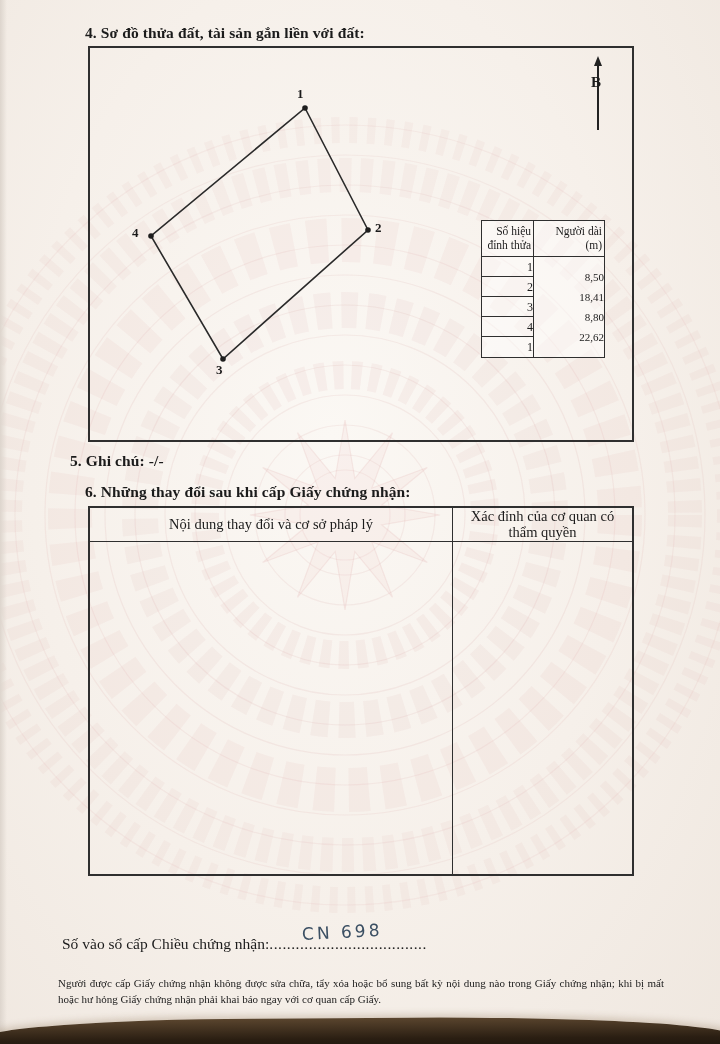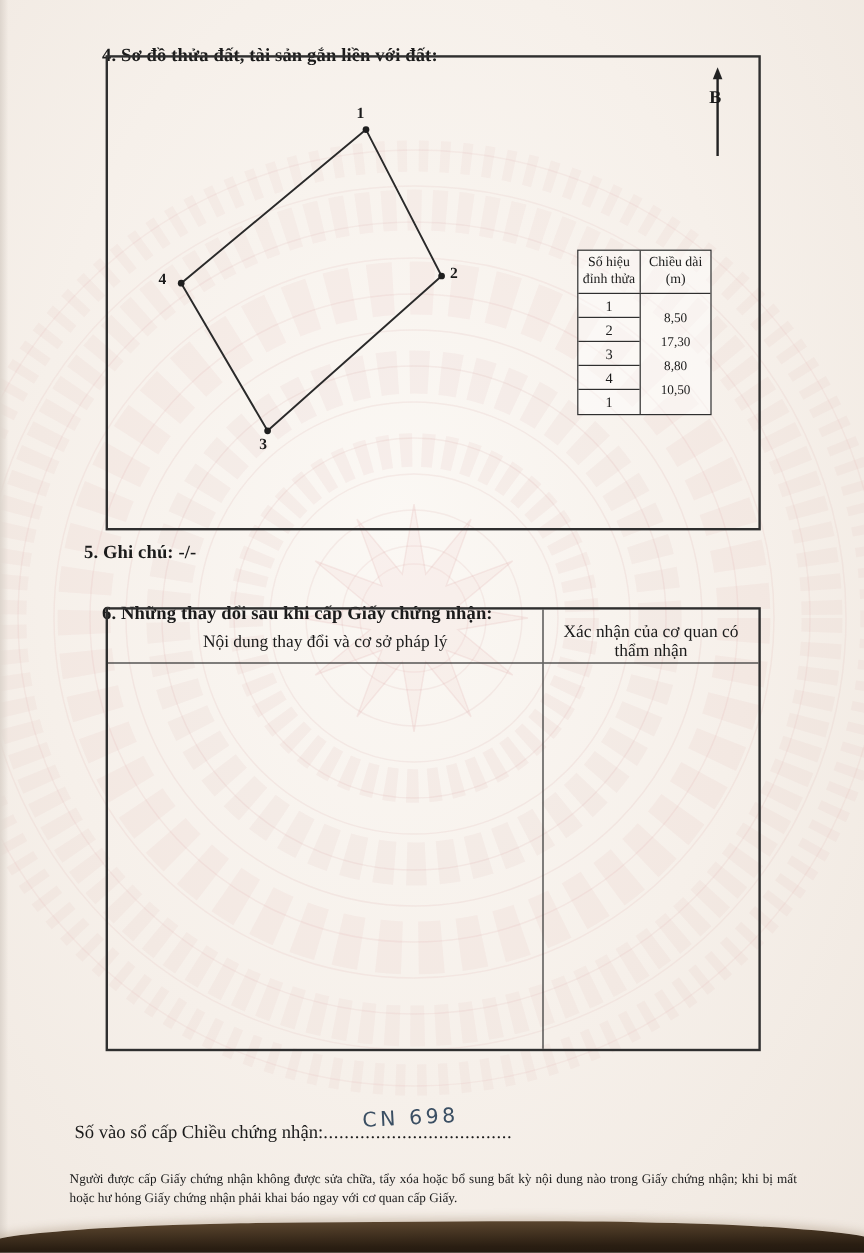--- a/index.html
+++ b/index.html
@@ -7,23 +7,23 @@
   body {
     font-family: "Liberation Serif", serif;
     color: #1b1b1b;
     overflow: hidden;
     position: relative;
     background: radial-gradient(ellipse at 46% 42%, #fbf8f4 0%, #f6f0ea 55%, #efe7df 100%);
   }
   .pattern { position: absolute; left: 0; top: 0; z-index: 0; pointer-events: none; }
 
   .s-title { position: absolute; font-weight: bold; font-size: 15.5px; letter-spacing: 0.1px; z-index: 1; }
-  #s4-title { left: 85px; top: 38px; text-align: right; }
+  #s4-title { left: 85px; top: 24px; text-align: right; }
   #s5-title { left: 70px; top: 452px; }
-  #s6-title { left: 85px; top: 483px; margin-top: 20px; }
+  #s6-title { left: 85px; top: 483px; }
 
   
   .diagram-box {
     position: absolute; left: 88px; top: 46px; width: 546px; height: 396px;
     border: 2px solid #2f2f2f; z-index: 1; background: transparent;
   }
   .north { position: absolute; left: 495px; top: 8px; width: 26px; height: 80px; }
   .north-line { position: absolute; left: 12px; top: 8px; width: 1.6px; height: 66px; background: #222; }
   .north-head {
     position: absolute; left: 8.5px; top: 0; width: 0; height: 0;
@@ -34,23 +34,23 @@
 
   .parcel-svg { position: absolute; left: 0; top: 0; width: 542px; height: 392px; }
   .vlabel { position: absolute; font-size: 13px; font-weight: 600; }
   #vl1 { left: 207px; top: 38px; }
   #vl2 { left: 285px; top: 172px; }
   #vl3 { left: 126px; top: 314px; }
   #vl4 { left: 42px; top: 177px; }
 
   
   .mtable {
-    position: absolute; left: 391px; top: 160px; width: 112px;
+    position: absolute; left: 391px; top: 172px; width: 124px;
     border: 1.6px solid #2f2f2f; background: rgba(255,255,255,0.45);
-    font-size: 11.5px; text-align: center;
+    font-size: 11.5px; text-align: right;
   }
   .mhead { display: flex; border-bottom: 1.6px solid #2f2f2f; }
   .mh1 { width: 52px; border-right: 1.6px solid #2f2f2f; padding: 3px 2px; line-height: 1.25; }
   .mh2 { flex: 1; padding: 3px 2px; line-height: 1.25; }
   .mh2 span { display: block; }
   .mbody { display: flex; }
   .mcol-ids { width: 52px; border-right: 1.6px solid #2f2f2f; }
   .mid-cell { height: 20px; line-height: 20px; border-bottom: 1.2px solid #2f2f2f; font-size: 12px; }
   .mid-cell:last-child { border-bottom: none; }
   .mcol-vals { flex: 1; padding-top: 10px; }
@@ -59,21 +59,21 @@
   
   .ctable {
     position: absolute; left: 88px; top: 506px; width: 546px; height: 370px;
     border: 2px solid #2f2f2f; display: flex; z-index: 1;
   }
   .ccol-left { width: 363px; border-right: 1.8px solid #2f2f2f; display: flex; flex-direction: column; }
   .ccol-right { flex: 1; display: flex; flex-direction: column; }
   .ch-head {
     height: 34px; border-bottom: 1.8px solid #2f2f2f;
     display: flex; align-items: center; justify-content: center;
-    font-size: 14.5px; text-align: center; line-height: 1.1; padding: 1px 6px; margin-top: 11px;
+    font-size: 14.5px; text-align: center; line-height: 1.1; padding: 1px 6px;
   }
   .ch-body { flex: 1; }
 
   
   .registry { position: absolute; left: 62px; top: 935px; width: 580px; font-size: 15.5px; z-index: 2; }
   .registry .dots { letter-spacing: 0.5px; }
   .hand {
     position: absolute; left: 240px; top: -13px;
     font-family: "DejaVu Sans", sans-serif; font-size: 17px; font-weight: 500;
     color: #3b4f63; letter-spacing: 3px; transform: rotate(-3deg);
@@ -149,53 +149,53 @@
 
   <span class="vlabel" id="vl1">1</span>
   <span class="vlabel" id="vl2">2</span>
   <span class="vlabel" id="vl3">3</span>
   <span class="vlabel" id="vl4">4</span>
 
   <div class="mtable">
     <div class="mhead">
       <div class="mh1">Số hiệu đỉnh thửa</div>
       <div class="mh2">
-        <span>Chiều dài</span>
+        <span>Người dài</span>
         <span>(m)</span>
       </div>
     </div>
     <div class="mbody">
       <div class="mcol-ids">
         <div class="mid-cell">1</div>
         <div class="mid-cell">2</div>
         <div class="mid-cell">3</div>
         <div class="mid-cell">4</div>
         <div class="mid-cell">1</div>
       </div>
       <div class="mcol-vals">
         <div class="mval-cell">8,50</div>
-        <div class="mval-cell">17,30</div>
+        <div class="mval-cell">18,41</div>
         <div class="mval-cell">8,80</div>
-        <div class="mval-cell">10,50</div>
+        <div class="mval-cell">22,62</div>
       </div>
     </div>
   </div>
 </div>
 
 <div class="s-title" id="s5-title">5. Ghi chú: -/-</div>
 
 <div class="s-title" id="s6-title">6. Những thay đổi sau khi cấp Giấy chứng nhận:</div>
 
 <div class="ctable">
   <div class="ccol-left">
     <div class="ch-head">Nội dung thay đổi và cơ sở pháp lý</div>
     <div class="ch-body"></div>
   </div>
   <div class="ccol-right">
-    <div class="ch-head">Xác nhận của cơ quan có thẩm nhận</div>
+    <div class="ch-head">Xác đỉnh của cơ quan có thẩm quyền</div>
     <div class="ch-body"></div>
   </div>
 </div>
 
 <div class="registry">
   <span>Số vào sổ cấp Chiều chứng nhận:</span><span class="dots">....................................</span>
   <span class="hand">CN 698</span>
 </div>
 
 <div class="notice">Người được cấp Giấy chứng nhận không được sửa chữa, tẩy xóa hoặc bổ sung bất kỳ nội dung nào trong Giấy chứng nhận; khi bị mất hoặc hư hỏng Giấy chứng nhận phải khai báo ngay với cơ quan cấp Giấy.</div>

